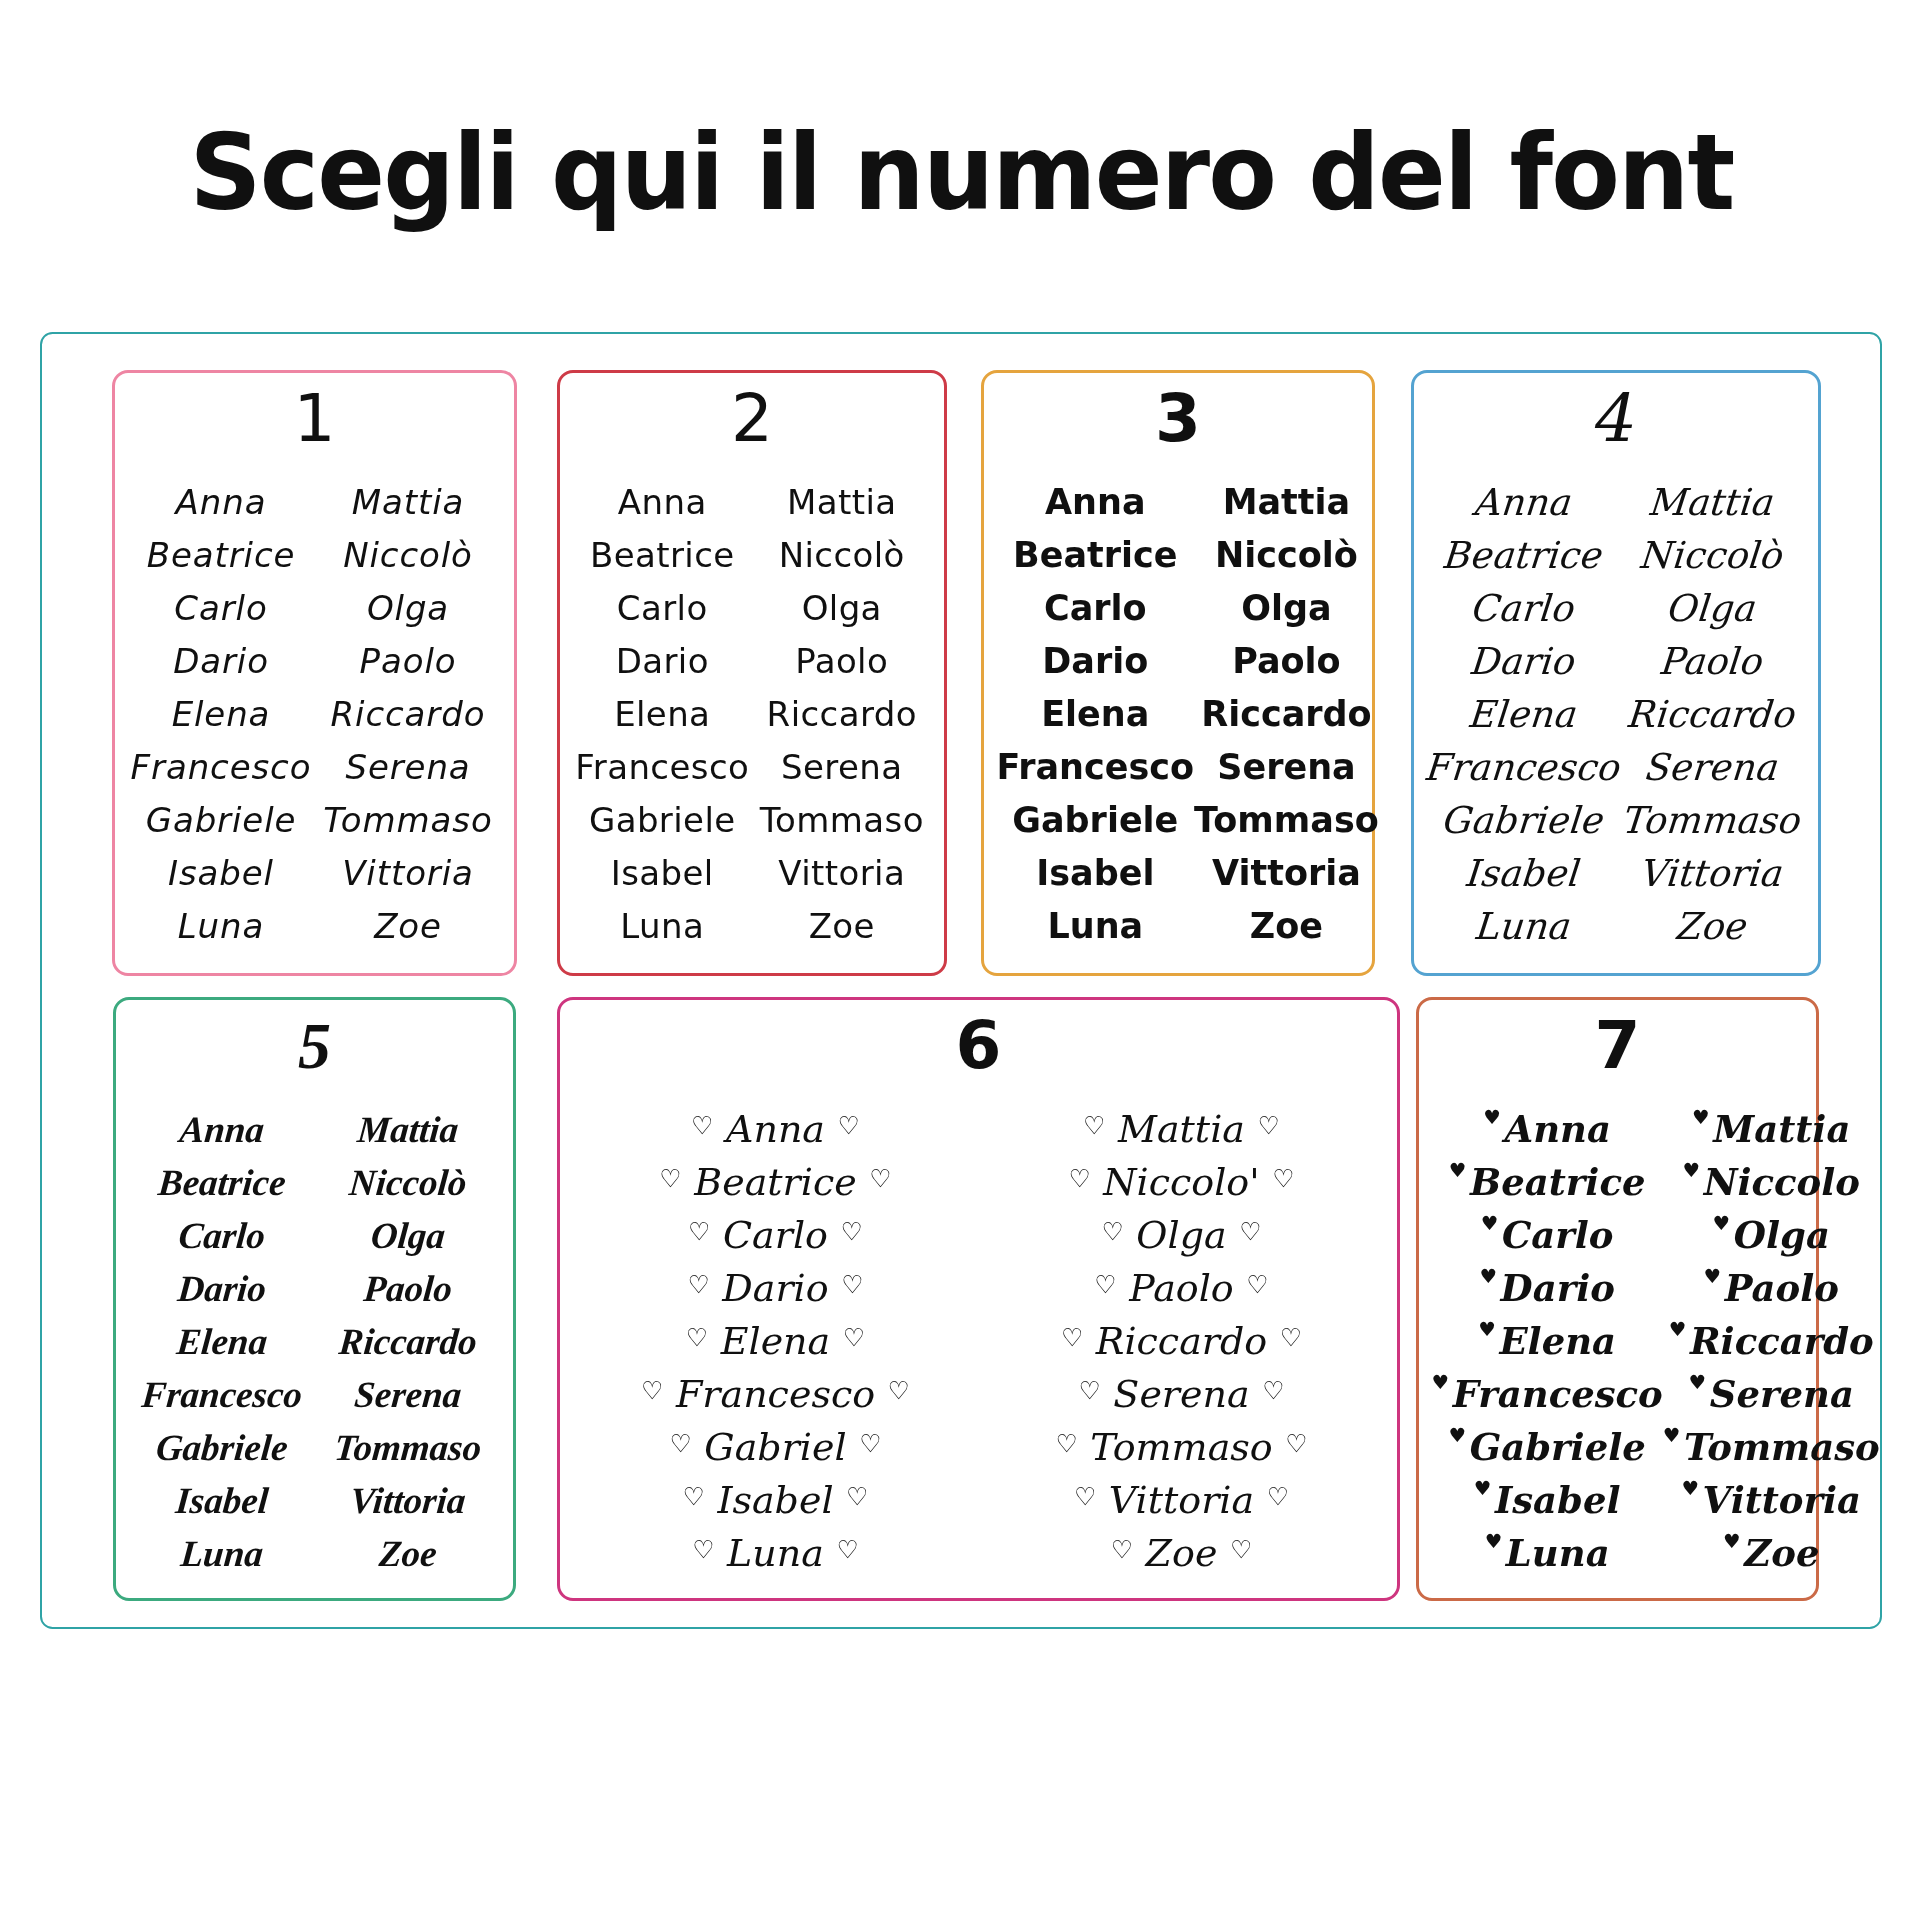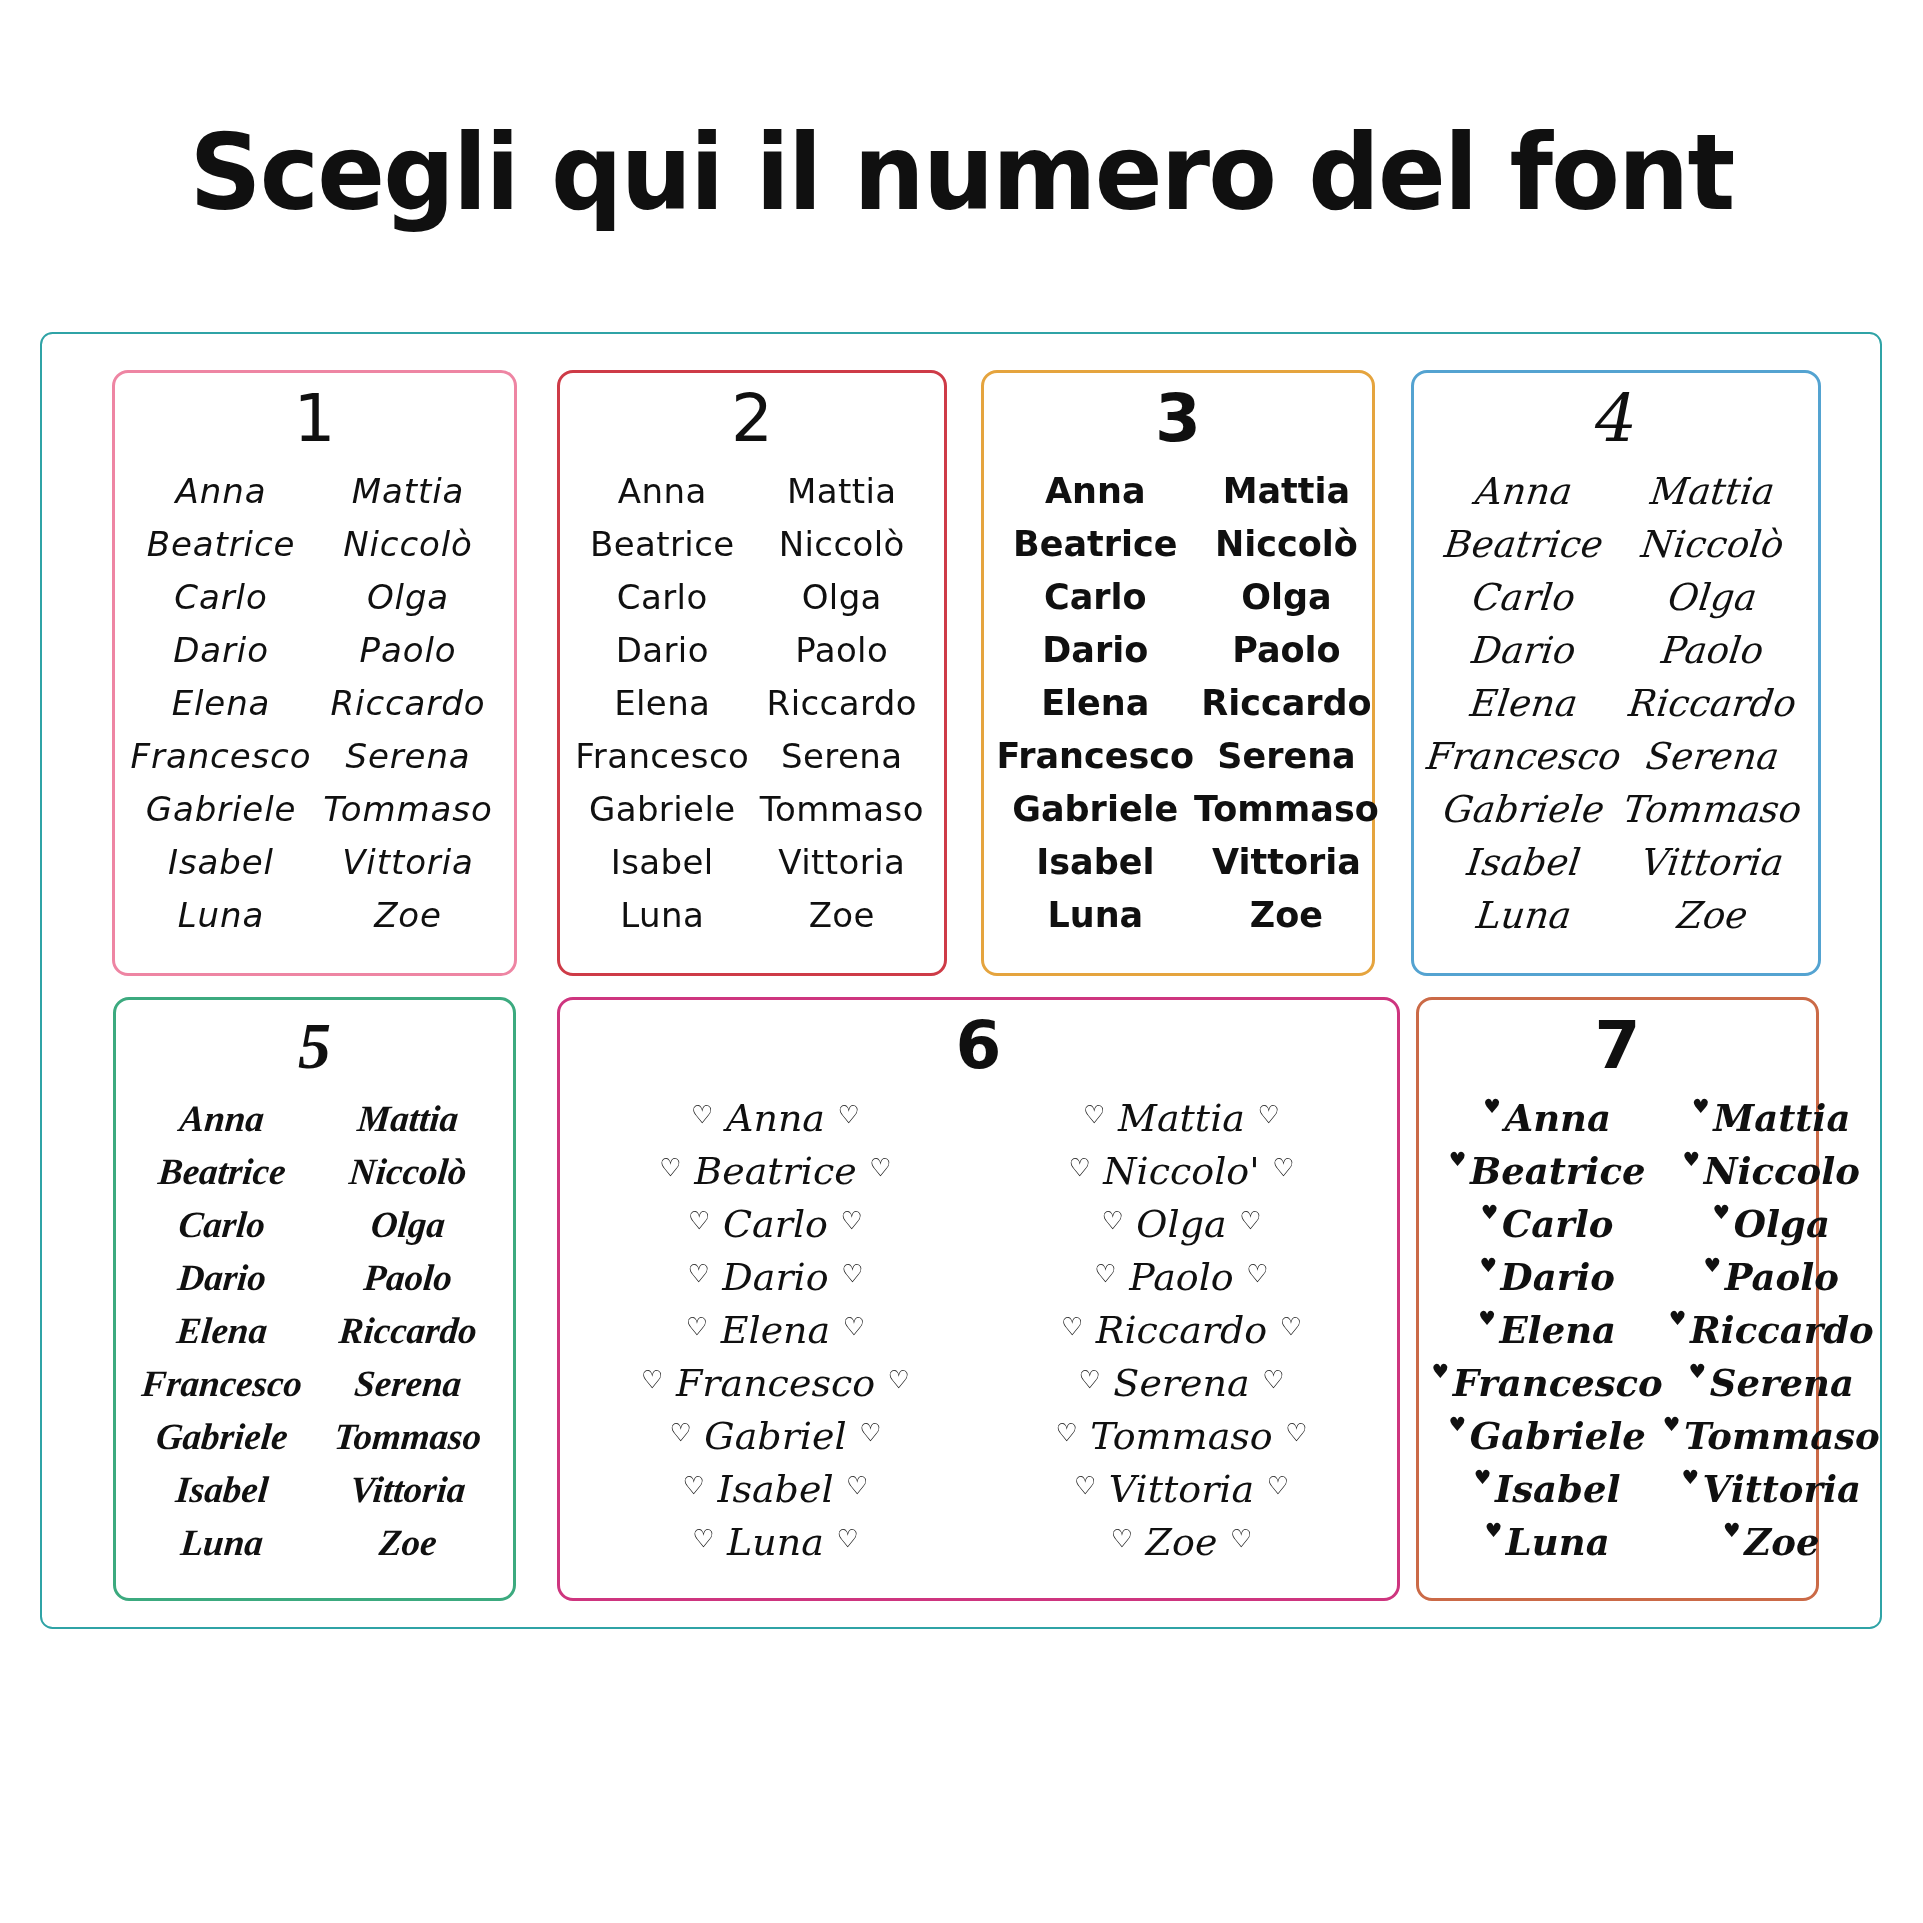--- a/index.html
+++ b/index.html
@@ -17,21 +17,21 @@
        text-align:center;background:#fff;}
   .pos1{left:70px; top:36px; width:405px; height:606px;}
   .pos2{left:515px; top:36px; width:390px; height:606px;}
   .pos3{left:939px;top:36px; width:394px; height:606px;}
   .pos4{left:1369px;top:36px; width:410px; height:606px;}
   .pos5{left:71px;  top:663px;width:403px; height:604px;}
   .pos6{left:515px; top:663px;width:843px; height:604px;}
   .pos7{left:1374px;top:663px;width:403px; height:604px;}
 
   .box-number{font-size:66px;line-height:1;margin-top:12.5px;height:75px;}
-  .cols{display:flex;justify-content:space-between;padding:0 12.5px;margin-top:4px;text-align:right;}
+  .cols{display:flex;justify-content:space-between;padding:0 12.5px;margin-top:15px;text-align:right;}
   .col{flex:1;display:flex;flex-direction:column;}
   .name{height:53px;display:flex;align-items:center;justify-content:center;
         font-size:34px;white-space:nowrap;}
   .heart{line-height:1;}
 
   
   .f1 .box-number{font-family:"DejaVu Sans",sans-serif;font-weight:400;}
   .f1 .name{font-family:"DejaVu Sans",sans-serif;font-style:italic;letter-spacing:0.9px;}
 
   .f2 .box-number{font-family:"DejaVu Sans",sans-serif;font-weight:500;}

